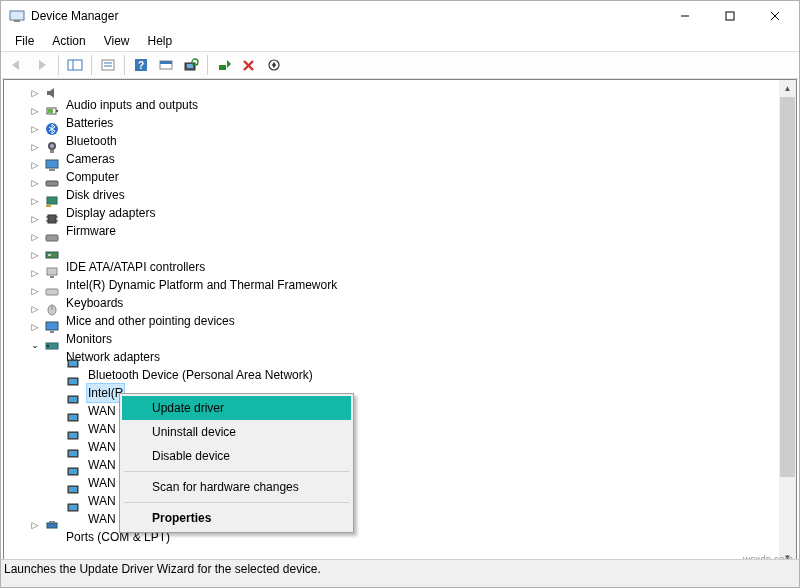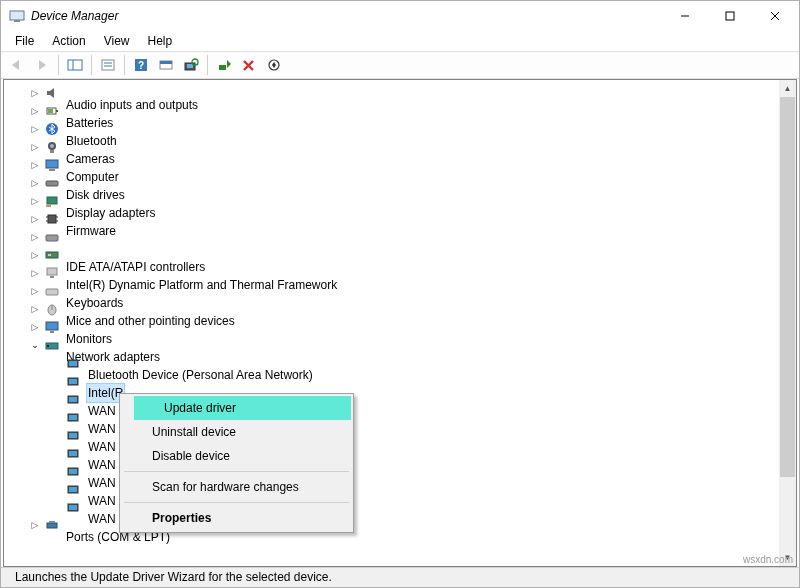--- a/index.html
+++ b/index.html
@@ -16,21 +16,21 @@
     border: 1px solid #b0b0b0;
   }
   .titlebar {
     display: flex;
     align-items: center;
     height: 30px;
     padding: 0 2px 0 8px;
     background: #fff;
   }
   .titlebar .app-icon { width: 16px; height: 16px; margin-right: 6px; }
-  .titlebar .title { flex: 1; font-size: 12px; font-style: italic; }
+  .titlebar .title { flex: 1; font-size: 12px; }
   .winbtns { display: flex; }
   .winbtn {
     width: 45px; height: 28px;
     display: flex; align-items: center; justify-content: center;
     font-size: 11px;
   }
   .menubar {
     display: flex;
     height: 20px;
     padding: 0 6px;
@@ -95,34 +95,34 @@
     border: 1px solid #a0a0a0;
     box-shadow: 3px 3px 3px rgba(0,0,0,0.25);
     padding: 2px;
     font-size: 12px;
   }
   .ctxitem {
     padding: 4px 8px 4px 30px;
     height: 24px;
     display:flex; align-items:center;
   }
-  .ctxitem.hl { background: #5eead4; margin-left: 12px; }
+  .ctxitem.hl { background: #14b8a6; }
   .ctxsep { height:1px; background:#d0d0d0; margin:3px 2px; }
   .ctxitem.bold { font-weight: bold; }
   .scrollbar {
     position: absolute; right:0; top:0; bottom:0; width:17px;
     background: #f0f0f0;
     display:flex; flex-direction:column;
   }
   .scrollbtn { height:17px; display:flex; align-items:center; justify-content:center; font-size:8px; color:#555;}
   .scrolltrack { flex:1; position:relative; }
   .scrollthumb { position:absolute; left:1px; right:1px; top:0; height:380px; background:#cdcdcd; border-radius:0;}
   .statusbar {
     position:absolute; left:0; right:0; bottom:0;
-    height:20px; padding: 2px 14px;
+    height:28px; padding: 2px 3px;
     background:#f0f0f0;
     border-top:1px solid #d0d0d0;
     font-size:12px;
   }
   .watermark {
     position:absolute; right:6px; bottom:22px;
     font-size:10px; color:#999;text-align:center;
   }
   svg { display:block; }
 </style>

